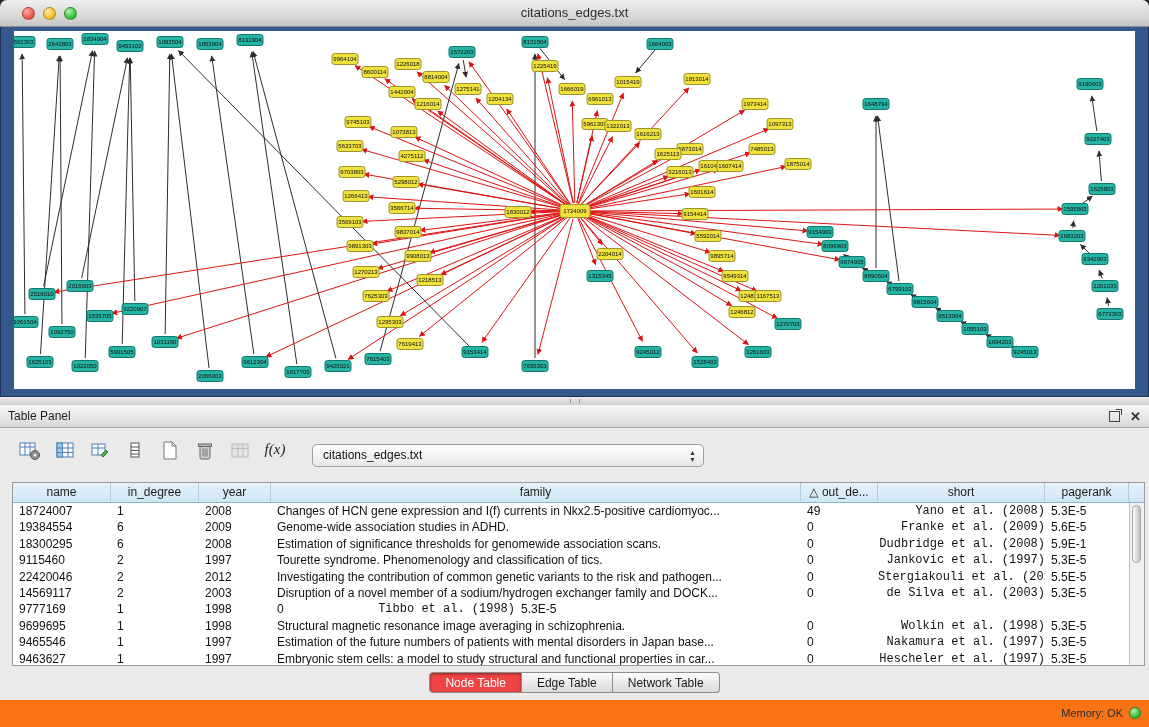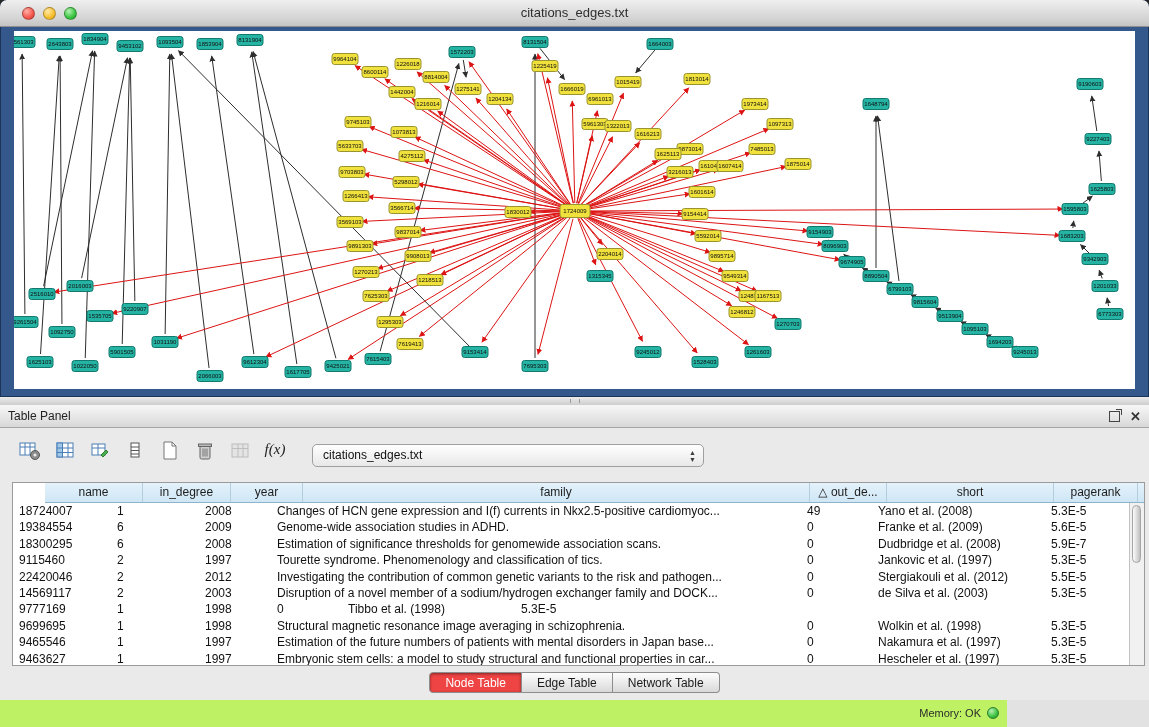--- a/index.html
+++ b/index.html
@@ -48,45 +48,45 @@
   .fx { font-style:italic; font-family:"Liberation Serif",serif; font-size:15px; color:#222; }
   .dropdown { position:relative; margin-left:18px; width:392px; height:23px;
               background:linear-gradient(#ffffff,#e8e8e8); border:1px solid #9f9f9f; border-radius:5px;
               font-size:12px; color:#111; line-height:21px; padding-left:10px; }
   .dd-arrows { position:absolute; right:7px; top:4px; display:flex; flex-direction:column; line-height:7px; font-size:7px; color:#3c3c3c; }
 
   
   .tablewrap { position:absolute; left:12px; top:54px; width:1133px; height:184px;
                background:#fff; border:1px solid #9b9b9b; }
   .thead { display:flex; height:20px; background:linear-gradient(#e4f2fb,#cfe6f5);
-           border-bottom:1px solid #8fb3cb; padding-right:6px;margin-left:32px; }
+           border-bottom:1px solid #8fb3cb; padding-right:15px; }
   .th { font-size:12px; color:#1d1d1d; text-align:center; line-height:19px;
         border-right:1px solid #b3cdde; overflow:hidden; white-space:nowrap; }
   .tbody { position:absolute; top:20px; left:0; right:15px; bottom:0; overflow:hidden; }
   .tr { display:flex; height:16.4px; }
   .td { font-size:12px; color:#111; line-height:16.4px; padding-left:6px;
         overflow:hidden; white-space:nowrap; }
   .c0 { width:98px; } .c1 { width:88px; } .c2 { width:72px; }
   .c3 { flex:1; min-width:0; } .c4 { width:77px; } .c5 { width:167px; } .c6 { width:84px; }
-  .td.c5 { text-align:left; padding-left:0; }
+  .td.c5 { text-align:right; padding-left:0;font-family:Liberation Mono, monospace; }
   .vscroll { position:absolute; right:0; top:20px; bottom:0; width:15px;
              background:#f1f1f1; border-left:1px solid #c2c2c2; }
   .vthumb { position:absolute; left:2px; top:2px; width:9px; height:58px; border-radius:5px;
             background:linear-gradient(90deg,#fdfdfd,#bfbfbf); border:1px solid #a5a5a5; }
 
   
   .tabs { position:absolute; bottom:7px; left:0; width:100%; display:flex; justify-content:center; }
   .tab { height:21px; line-height:20px; padding:0 15px; font-size:12px; color:#1b1b1b;
          background:linear-gradient(#fdfdfd,#d9d9d9); border:1px solid #8d8d8d; border-left-width:0; }
   .tab:first-child { border-radius:4px 0 0 4px; border-left-width:1px; }
   .tab:last-child { border-radius:0 4px 4px 0; }
   .tab.active { background:#ef4444; color:#fff; box-shadow:inset 0 1px 3px rgba(0,0,0,.45); }
 
   
-  .statusbar { position:absolute; top:700px; left:0; width:1007px; height:27px; background:#bef264; }
+  .statusbar { position:absolute; top:700px; left:0; width:1149px; height:27px; background:#f97316; }
   .mem { position:absolute; right:26px; top:7px; font-size:11px; color:#2c2c2c; }
   .memdot { position:absolute; right:8px; top:7px; width:12px; height:12px; border-radius:50%;
             background:radial-gradient(circle at 35% 30%, #b9f0b0, #38c13e 60%, #1f8f27);
             border:1px solid #2e7d32; }
 </style>
 </head>
 <body>
 
 <div class="backdrop"></div>
 
@@ -758,21 +758,21 @@
           <div class="td c5">Franke et al. (2009)</div>
           <div class="td c6">5.6E-5</div>
         </div>
         <div class="tr">
           <div class="td c0">18300295</div>
           <div class="td c1">6</div>
           <div class="td c2">2008</div>
           <div class="td c3">Estimation of significance thresholds for genomewide association scans.</div>
           <div class="td c4">0</div>
           <div class="td c5">Dudbridge et al. (2008)</div>
-          <div class="td c6">5.9E-7</div>
+          <div class="td c6">5.9E-1</div>
         </div>
         <div class="tr">
           <div class="td c0">9115460</div>
           <div class="td c1">2</div>
           <div class="td c2">1997</div>
           <div class="td c3">Tourette syndrome. Phenomenology and classification of tics.</div>
           <div class="td c4">0</div>
           <div class="td c5">Jankovic et al. (1997)</div>
           <div class="td c6">5.3E-5</div>
         </div>

